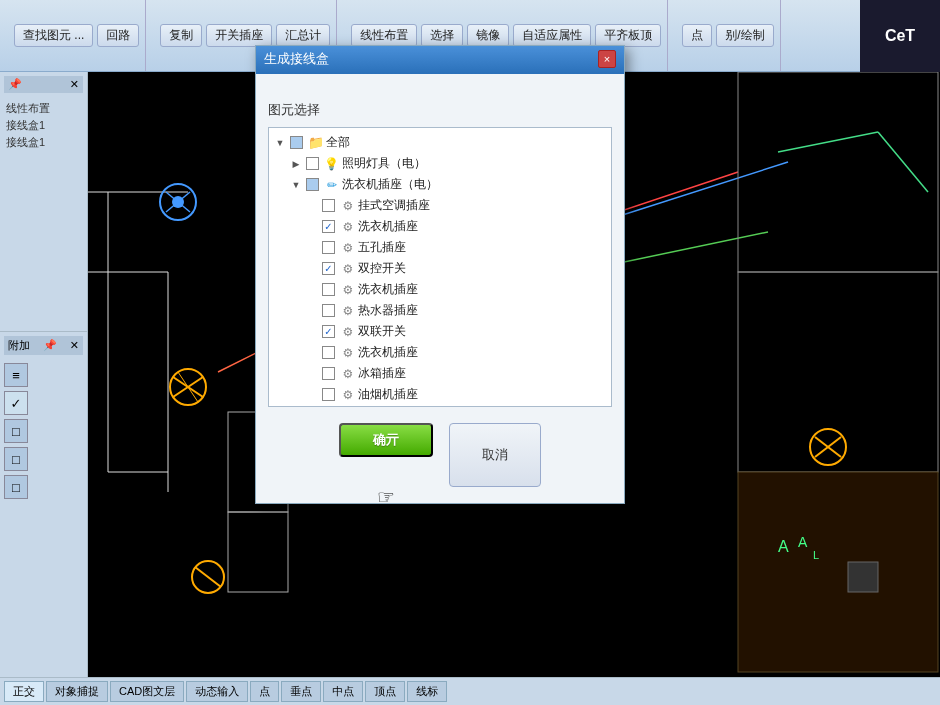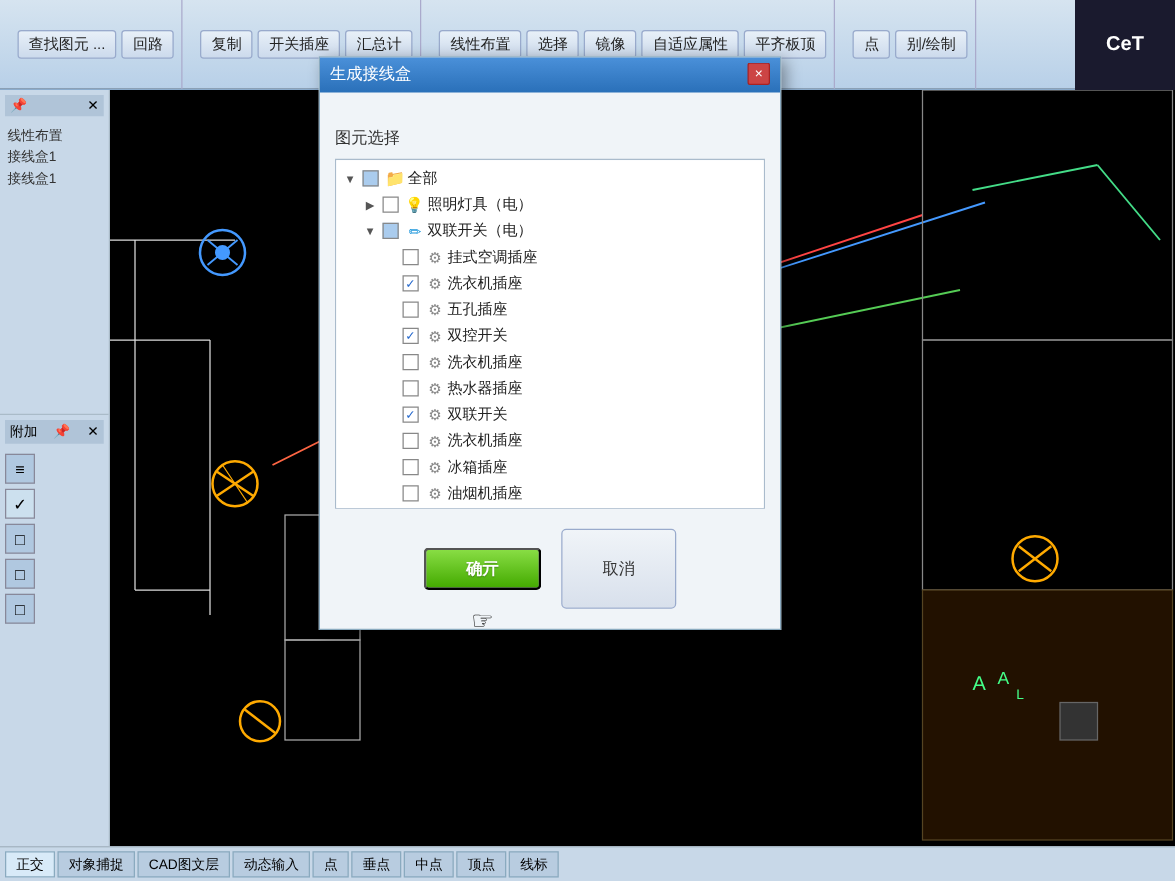--- a/index.html
+++ b/index.html
@@ -444,21 +444,21 @@
         <span class="tree-expand">▶</span>
         <span class="tree-checkbox"></span>
         <span class="tree-icon icon-bulb">💡</span>
         <span class="tree-label">照明灯具（电）</span>
       </div>
 
       <div class="tree-item indent-2">
         <span class="tree-expand">▼</span>
         <span class="tree-checkbox partial" style="background:#aaccee;"></span>
         <span class="tree-icon" style="color:#2299dd;">✏</span>
-        <span class="tree-label">双联开关（电）</span>
+        <span class="tree-label">洗衣机插座（电）</span>
       </div>
 
       <div class="tree-item indent-3">
         <span class="tree-expand" style="visibility:hidden;">▶</span>
         <span class="tree-checkbox"></span>
         <span class="tree-icon" style="color:#888;">⚙</span>
         <span class="tree-label">挂式空调插座</span>
       </div>
 
       <div class="tree-item indent-3">
@@ -527,21 +527,21 @@
       <div class="tree-item indent-3">
         
         
         
         
       </div>
 
     </div>
 
     <div class="dialog-buttons">
-      <div style="position:relative;margin-top:15px;">
+      <div style="position:relative;">
         <button class="btn-ok">确亓</button>
         <div style="position:absolute;bottom:-22px;left:50%;transform:translateX(-50%);font-size:20px;pointer-events:none;">☞</div>
       </div>
       <button class="btn-cancel">取消</button>
     </div>
   </div>
 </div>
 
 <div class="status-bar">
   <div class="status-tab active">正交</div>

